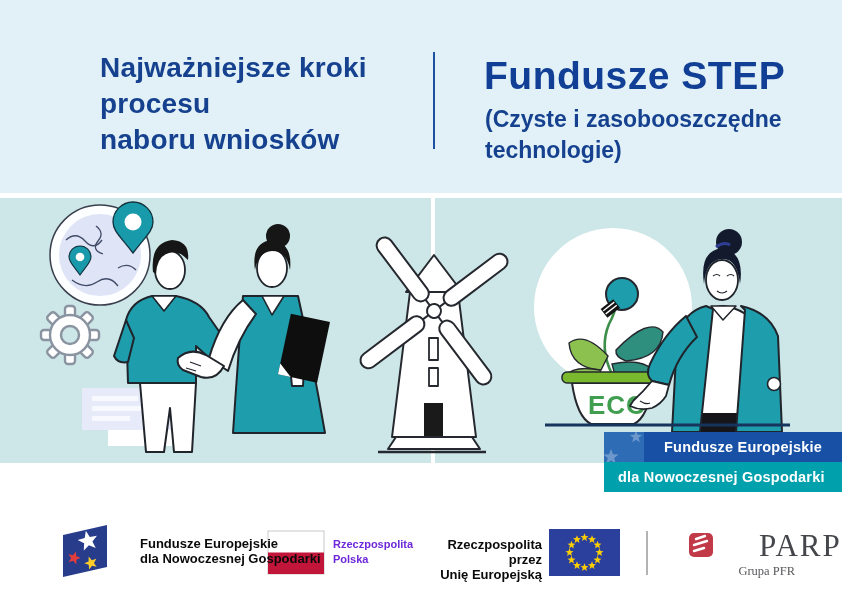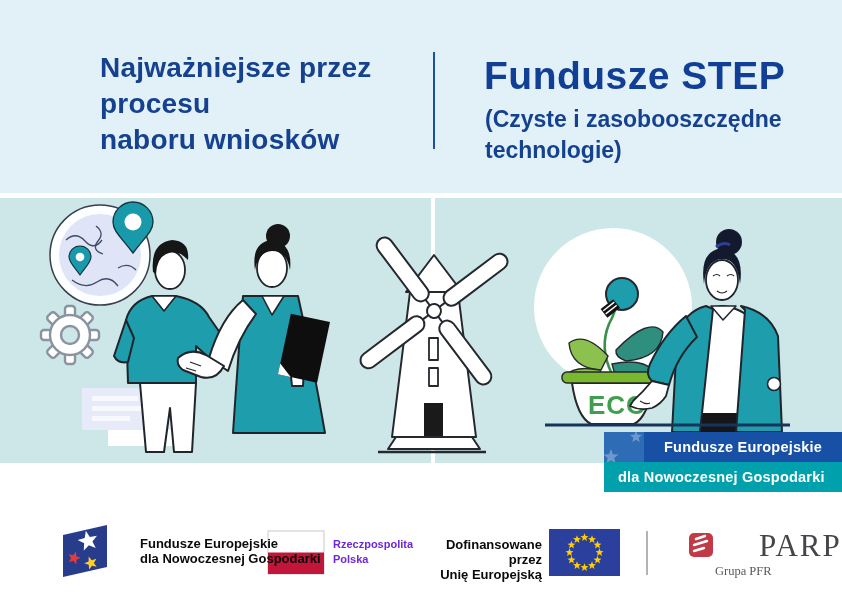--- a/index.html
+++ b/index.html
@@ -34,30 +34,30 @@
   .footer { position:absolute; left:0; top:463px; width:842px; height:132px; background:#ffffff; }
   .footer-art { position:absolute; left:0; top:0; width:842px; height:132px; }
   .fe-text { position:absolute; left:140px; top:73px; font-size:13px; line-height:15px;
     font-weight:600; color:#0a0a0a; white-space:pre-line; }
   .pl-text { position:absolute; left:333px; top:74px; font-size:11px; line-height:15px;
     font-weight:600; color:#6d28d9; white-space:pre-line; }
   .eu-text { position:absolute; left:424px; top:74px; width:118px; text-align:right;
     font-size:13px; line-height:15px; font-weight:700; color:#0a0a0a; white-space:pre-line; }
   .parp-name { position:absolute; left:716px; top:65px; font-family:"Liberation Serif", serif;
     font-size:31px; color:#45464b; letter-spacing:2px;margin-left:43px; }
-  .parp-sub { position:absolute; left:715px; top:101px; width:80px; text-align:left;
+  .parp-sub { position:absolute; left:715px; top:101px; width:80px; text-align:right;
     font-family:"Liberation Serif", serif; font-size:12.5px; color:#58585c; }
 </style>
 </head>
 <body>
 
 <div class="banner">
 
   <div class="band-top">
-    <div class="title-left">Najważniejsze przez
+    <div class="title-left">Najważniejsze kroki
 procesu
 naboru wniosków</div>
     <div class="v-divider"></div>
     <div class="program-title">Fundusze STEP</div>
     <div class="program-subtitle">(Czyste i zasobooszczędne technologie)</div>
   </div>
 
   <div class="band-mid"></div>
 
   <svg class="mid-art" viewBox="0 0 842 265">
@@ -269,19 +269,19 @@
 
       <g>
         <rect x="689" y="70" width="24" height="24" rx="5" fill="#c23a48"></rect>
         <path d="M694,88 L704,85 M694,82 L707,78 M696,76 L705,73" stroke="#ffffff" stroke-width="2.4" stroke-linecap="round"></path>
       </g>
     </svg>
     <div class="fe-text">Fundusze Europejskie
 dla Nowoczesnej Gospodarki</div>
     <div class="pl-text">Rzeczpospolita
 Polska</div>
-    <div class="eu-text">Dofinansowane przez
+    <div class="eu-text">Rzeczpospolita przez
 Unię Europejską</div>
     <div class="parp-name">PARP</div>
     <div class="parp-sub">Grupa PFR</div>
   </div>
 
 </div>
 
 </body></html>

